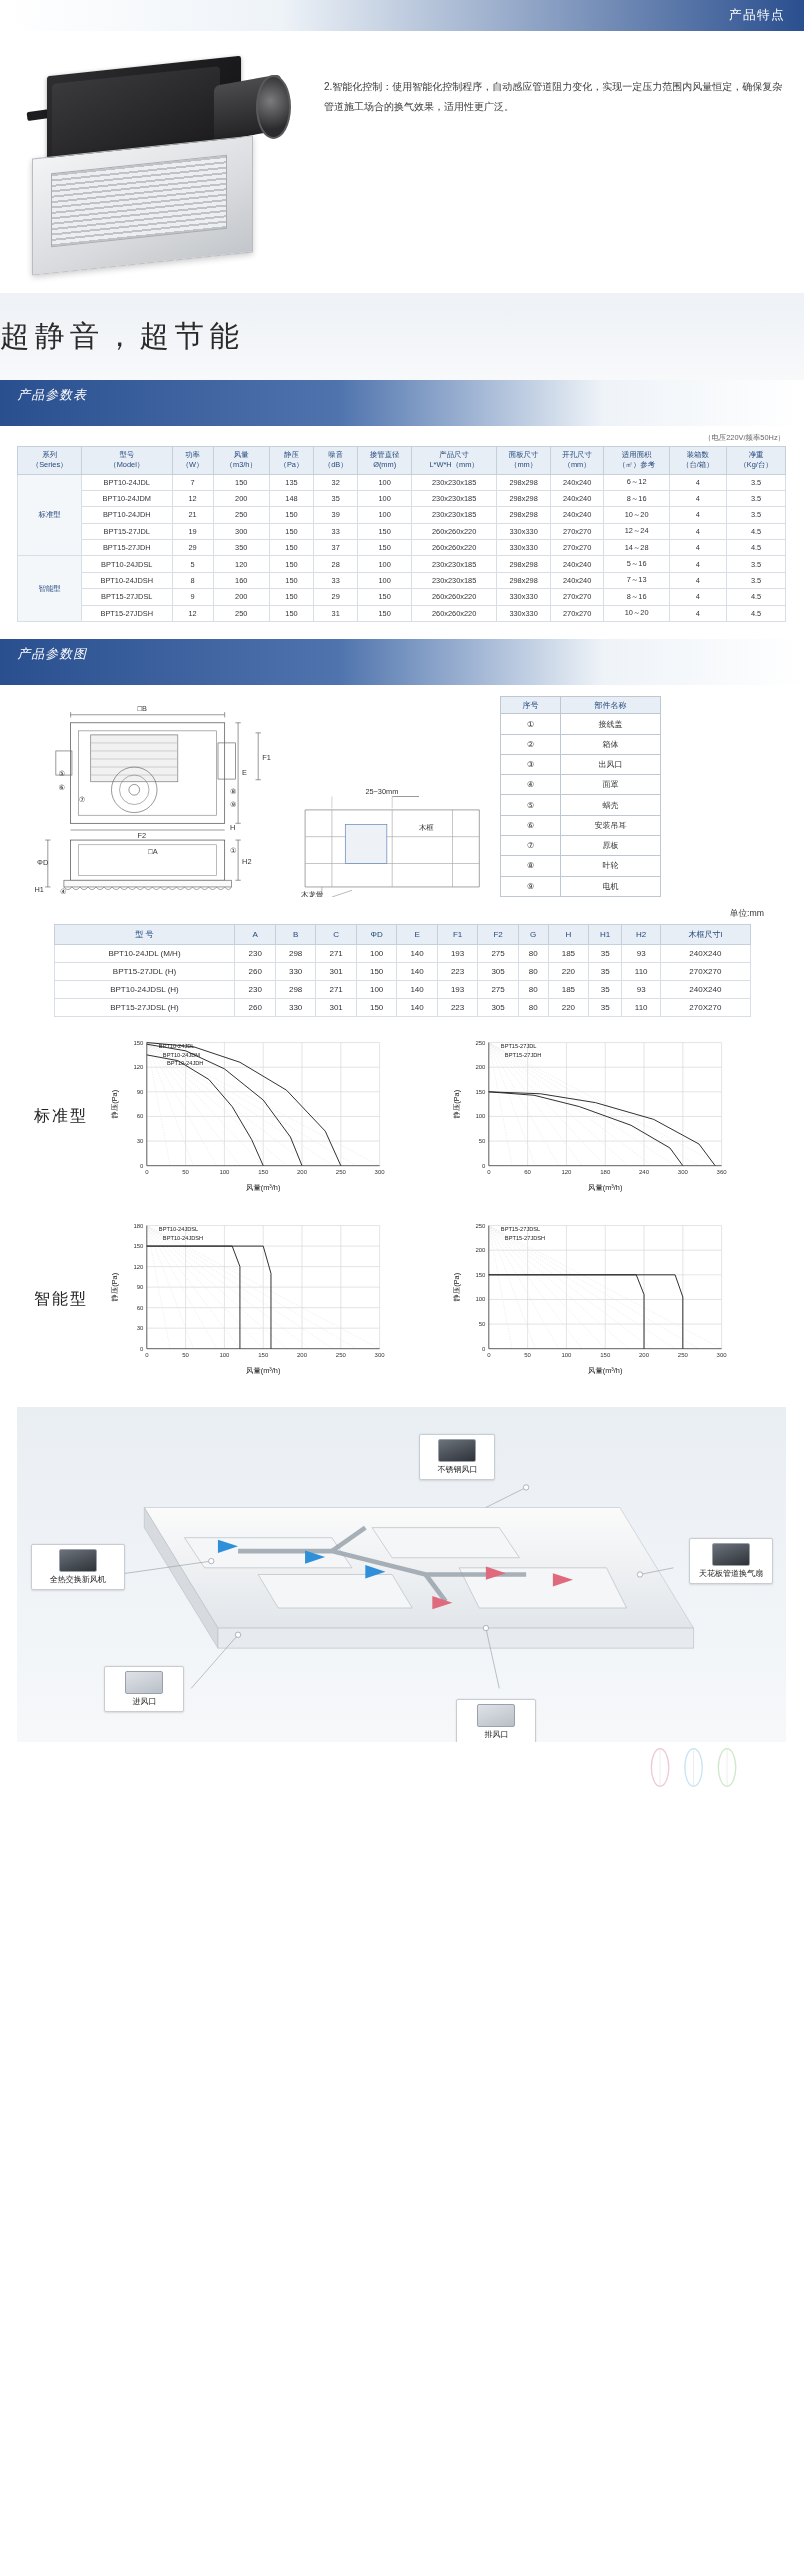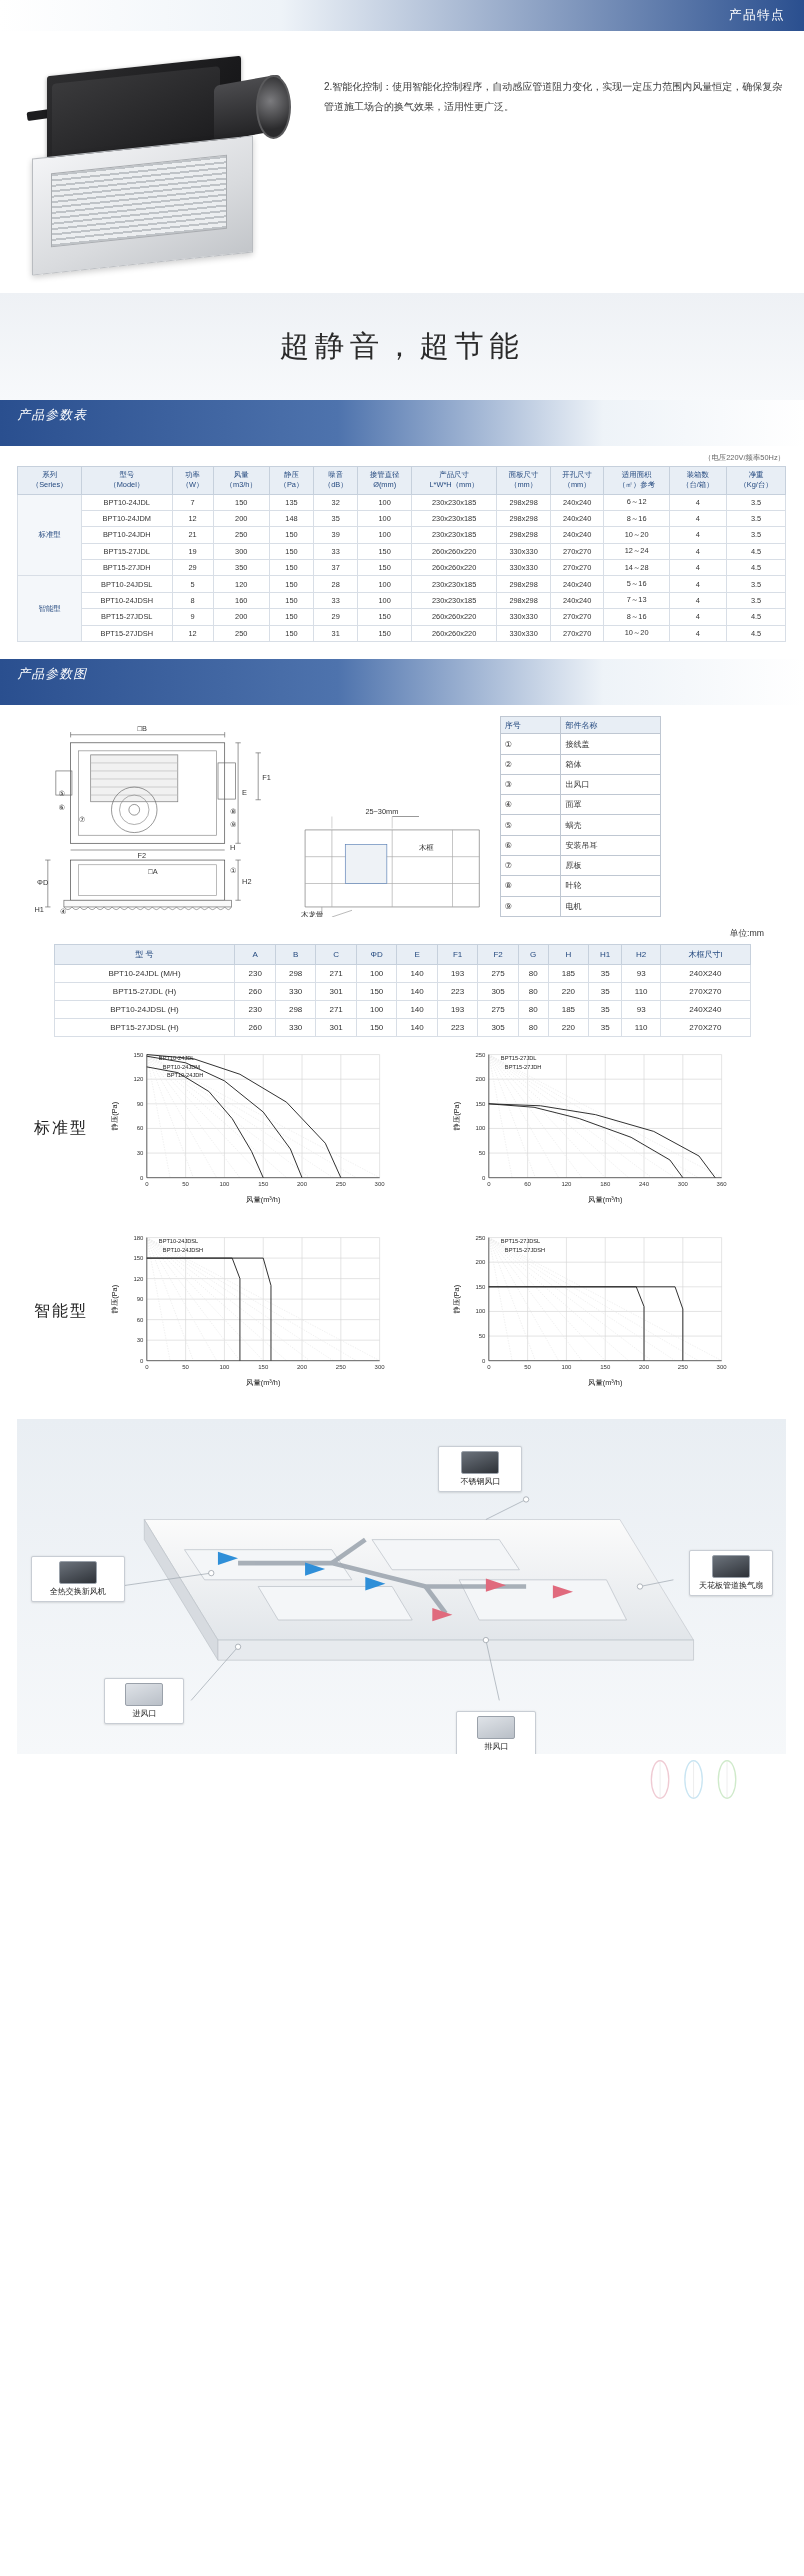--- a/index.html
+++ b/index.html
@@ -103,23 +103,23 @@
     background:repeating-linear-gradient(to bottom,#bfc3c7 0px,#bfc3c7 2px,#eceef0 2px,#eceef0 5.4px);
     border:0.7px solid #a9acb0;
   }
   .fan-cord {
     position:absolute; left:6.7px; top:64px; width:31px; height:9.4px;
     background:#1d1d1f; border-radius:2px; transform:rotate(-8deg);
   }
 
   
   .slogan {
-    height:107px;
+    height:87px;
     background:linear-gradient(to bottom,#eef1f5,#f7f9fb);
-    display:flex; align-items:center; justify-content:center;
+    display:flex; align-items:center; justify-content:flex-start;
   }
   .slogan span {
     font-size:29.5px; letter-spacing:5.4px; color:#2b2b2b;
     font-family:"DejaVu Sans", sans-serif;
   }
   .volt-note { text-align:right; font-size:7.4px; color:#666; padding:6.7px 19px 2.7px 0; }
   table.spec {
     width:769px; margin:0 17.4px 17.4px 17.4px;
     border-collapse:collapse;
     font-size:7.4px;
@@ -143,30 +143,30 @@
   table.spec td.series { background:#f4f7fa; color:#24497f; }
 
   
   .diagram-wrap { padding:10.7px 17.4px 6.7px 17.4px; display:flex; gap:13.4px; }
   .draw {
     width:469px; height:201px; position:relative;
     border:0;
   }
   .parts-table { width:161px; font-size:8px; border-collapse:collapse; }
   .parts-table th, .parts-table td {
-    border:0.7px solid #bfc7d2; padding:2.7px 4px; text-align:left;
+    border:0.7px solid #bfc7d2; padding:2.7px 4px; text-align:center;
   }
   .parts-table th { background:#e8eef5; color:#24497f; font-weight:normal; }
 
   .svgbox { display:block; }
 
   .unit-note { text-align:right; font-size:8.7px; padding:4px 40px 4px 0; color:#333; }
 
   table.dim {
-    width:697px; margin:0 auto 4px auto;
+    width:697px; margin:0 auto 12px auto;
     border-collapse:collapse; font-size:8px;
   }
   table.dim th {
     background:#e8eef5; border:0.7px solid #c6d0dc; padding:4px 1.3px;
     font-weight:normal; color:#24497f;
   }
   table.dim td { border:0.7px solid #d8dee6; padding:4px 1.3px; text-align:center; }
   table.dim td.model { text-align:center; }
 
   
@@ -876,21 +876,21 @@
         <circle cx="930" cy="250" r="4" fill="#fff" stroke="#8d959e"></circle>
         <circle cx="330" cy="340" r="4" fill="#fff" stroke="#8d959e"></circle>
         <circle cx="700" cy="330" r="4" fill="#fff" stroke="#8d959e"></circle>
       </svg>
 
       <div class="callout dark" style="left:13.4px; top:137px; width:94px;">
         <span class="ico"></span>
         <span>全热交换新风机</span>
       </div>
 
-      <div class="callout dark" style="left:421px; top:27px; width:84px;">
+      <div class="callout dark" style="left:402px; top:27px; width:76px;">
         <span class="ico"></span>
         <span>不锈钢风口</span>
       </div>
 
       <div class="callout dark" style="right:13.4px; top:131px; width:84px;">
         <span class="ico"></span>
         <span>天花板管道换气扇</span>
       </div>
 
       <div class="callout" style="left:87px; top:259px; width:80px;">

